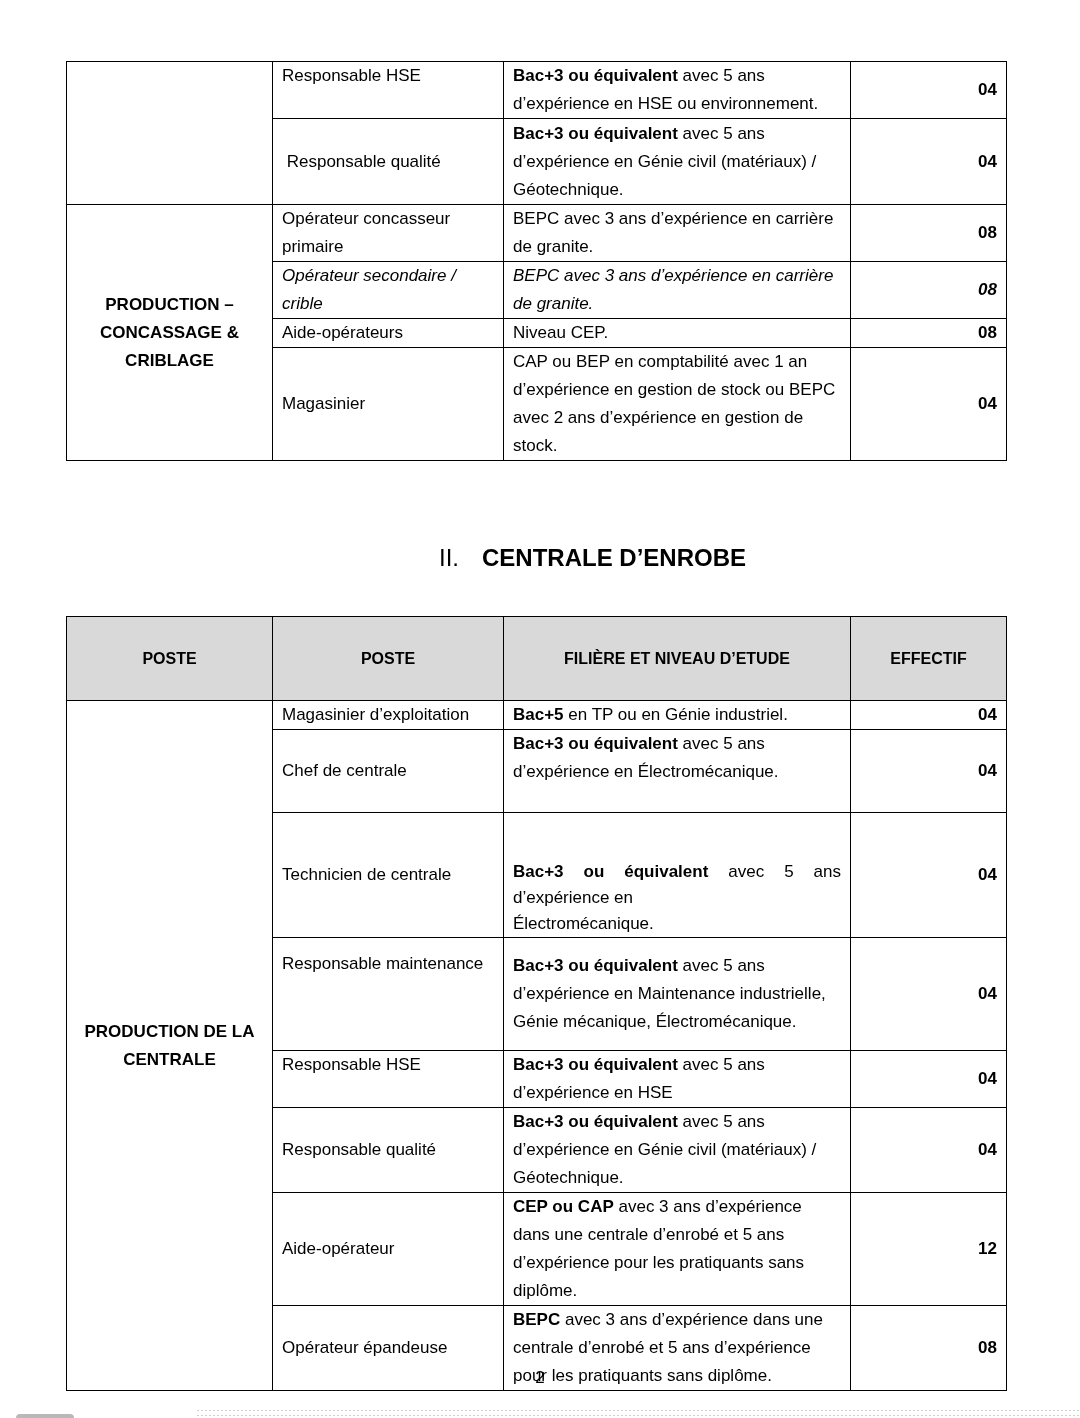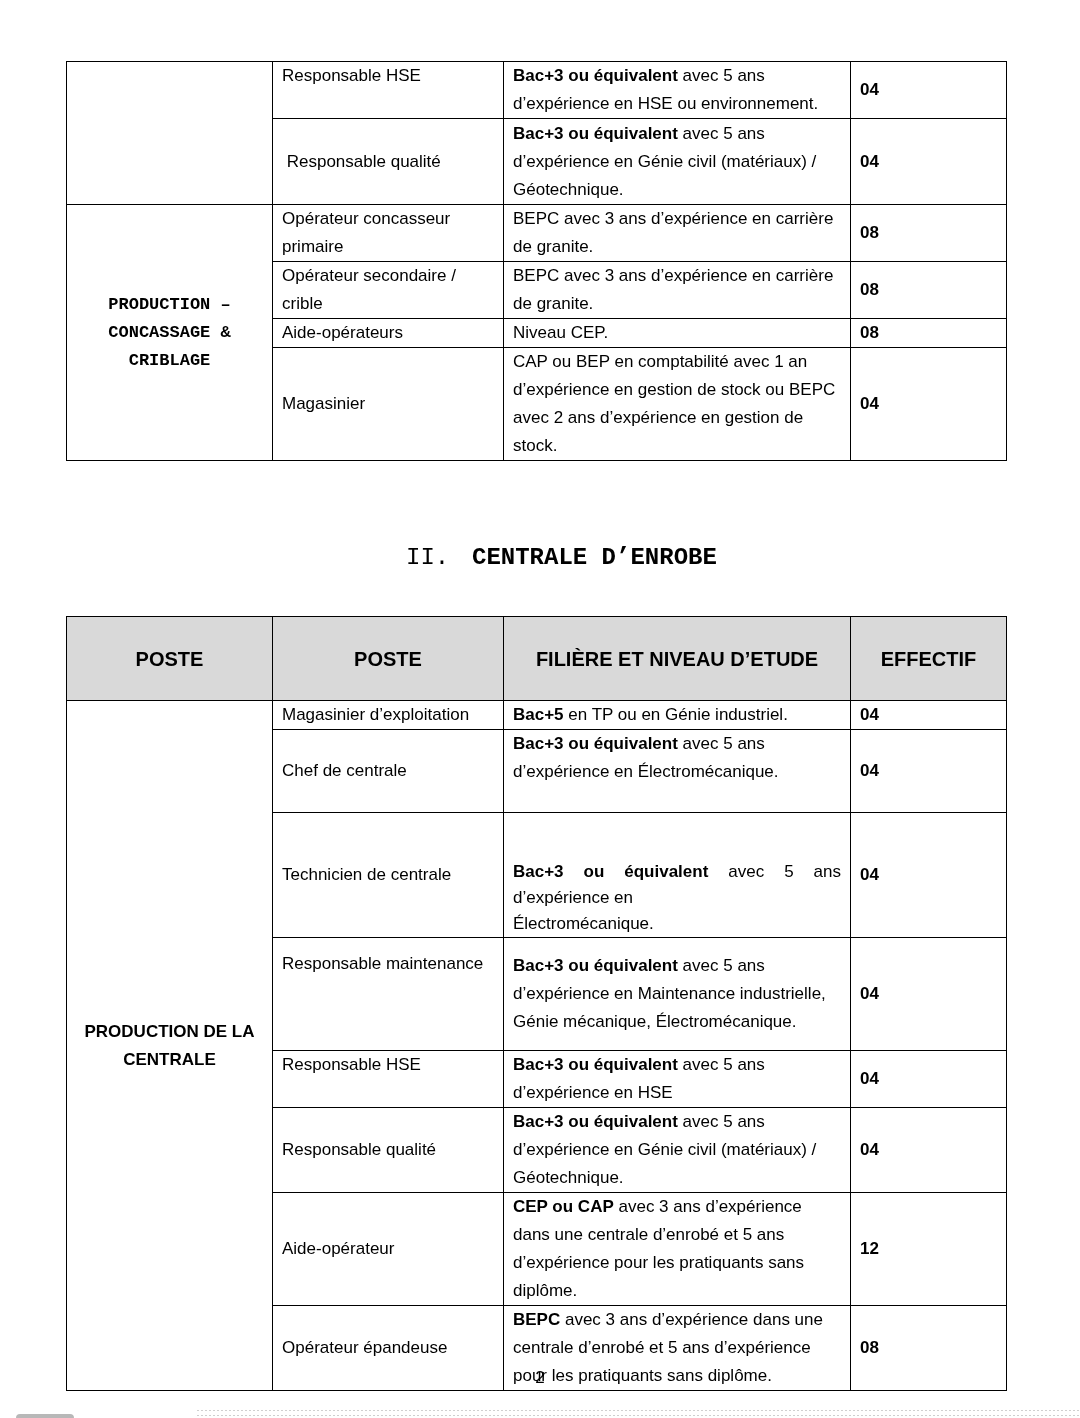--- a/index.html
+++ b/index.html
@@ -5,28 +5,28 @@
     html, body { margin: 0; padding: 0; background: #ffffff; }
     body { width: 1080px; height: 1418px; position: relative; overflow: hidden;
       font-family: "Liberation Sans", sans-serif; color: #000; }
     .doc-table { position: absolute; left: 66px; width: 940px; border-collapse: collapse; table-layout: fixed; font-size: 17px; border-radius: 11px; }
     .doc-table td, .doc-table th { border: 1px solid #000; padding: 0 9px; vertical-align: middle; line-height: 28px; }
     .doc-table col.c1 { width: 206px; }
     .doc-table col.c2 { width: 231px; }
     .doc-table col.c3 { width: 347px; }
     .doc-table col.c4 { width: 156px; }
     .cat { text-align: center; font-weight: bold; }
-    .eff { text-align: left; font-weight: bold; }
+    .eff { text-align: right; font-weight: bold; }
     .qual b { font-weight: bold; }
     .vtop { vertical-align: top !important; }
     #table1 { top: 61px; }
     #table2 { top: 616px; }
-    .doc-table th { background: #d9d9d9; font-weight: bold; height: 83px; font-size: 20px; }
+    .doc-table th { background: #d9d9d9; font-weight: bold; height: 83px; font-size: 16px; }
     .justify-first { text-align: justify; margin-top: 46px; }
-    #section-heading { position: absolute; top: 544px; left: 406px; font-family: Liberation Mono, monospace; font-size: 24px; white-space: nowrap; }
+    #section-heading { position: absolute; top: 544px; left: 416px; font-family: Liberation Sans, sans-serif; font-size: 24px; white-space: nowrap; text-align: center; }
     #section-heading .num { display: inline-block; width: 66px; }
     #section-heading .title { font-weight: bold; }
     #page-number { position: absolute; top: 1368px; left: 0; width: 1080px; text-align: center; font-size: 17px; }
     #bottom-bar { position: absolute; top: 1408px; left: 196px; width: 884px; height: 10px;
       background-image: radial-gradient(#cfcfcf 0.6px, transparent 0.7px); background-size: 4px 5px; }
     #bottom-tab { position: absolute; top: 1414px; left: 16px; width: 58px; height: 6px; background: #b8b8b8; border-radius: 4px 4px 0 0; }
   </style>
 </head>
 <body>
 
@@ -43,26 +43,26 @@
       <td class="vtop">Responsable HSE</td>
       <td class="qual"><b>Bac+3 ou équivalent</b><span> avec 5 ans d’expérience en HSE ou environnement.</span></td>
       <td class="eff">04</td>
     </tr>
     <tr style="height:86px;">
       <td style="white-space:pre;"> Responsable qualité</td>
       <td class="qual"><b>Bac+3 ou équivalent</b><span> avec 5 ans d’expérience en Génie civil (matériaux) / Géotechnique.</span></td>
       <td class="eff">04</td>
     </tr>
     <tr style="height:57px;">
-      <td rowspan="4" class="cat" style="padding:14px 28px;font-family:Liberation Mono, monospace;">PRODUCTION – CONCASSAGE &amp; CRIBLAGE</td>
+      <td rowspan="4" class="cat" style="padding:14px 28px;">PRODUCTION – CONCASSAGE &amp; CRIBLAGE</td>
       <td>Opérateur concasseur primaire</td>
       <td class="qual">BEPC avec 3 ans d’expérience en carrière de granite.</td>
       <td class="eff">08</td>
     </tr>
-    <tr style="height:57px;">
+    <tr style="height:57px;font-style:italic;">
       <td>Opérateur secondaire / crible</td>
       <td class="qual">BEPC avec 3 ans d’expérience en carrière de granite.</td>
       <td class="eff">08</td>
     </tr>
     <tr style="height:22px;">
       <td>Aide-opérateurs</td>
       <td class="qual">Niveau CEP.</td>
       <td class="eff">08</td>
     </tr>
     <tr style="height:113px;">

